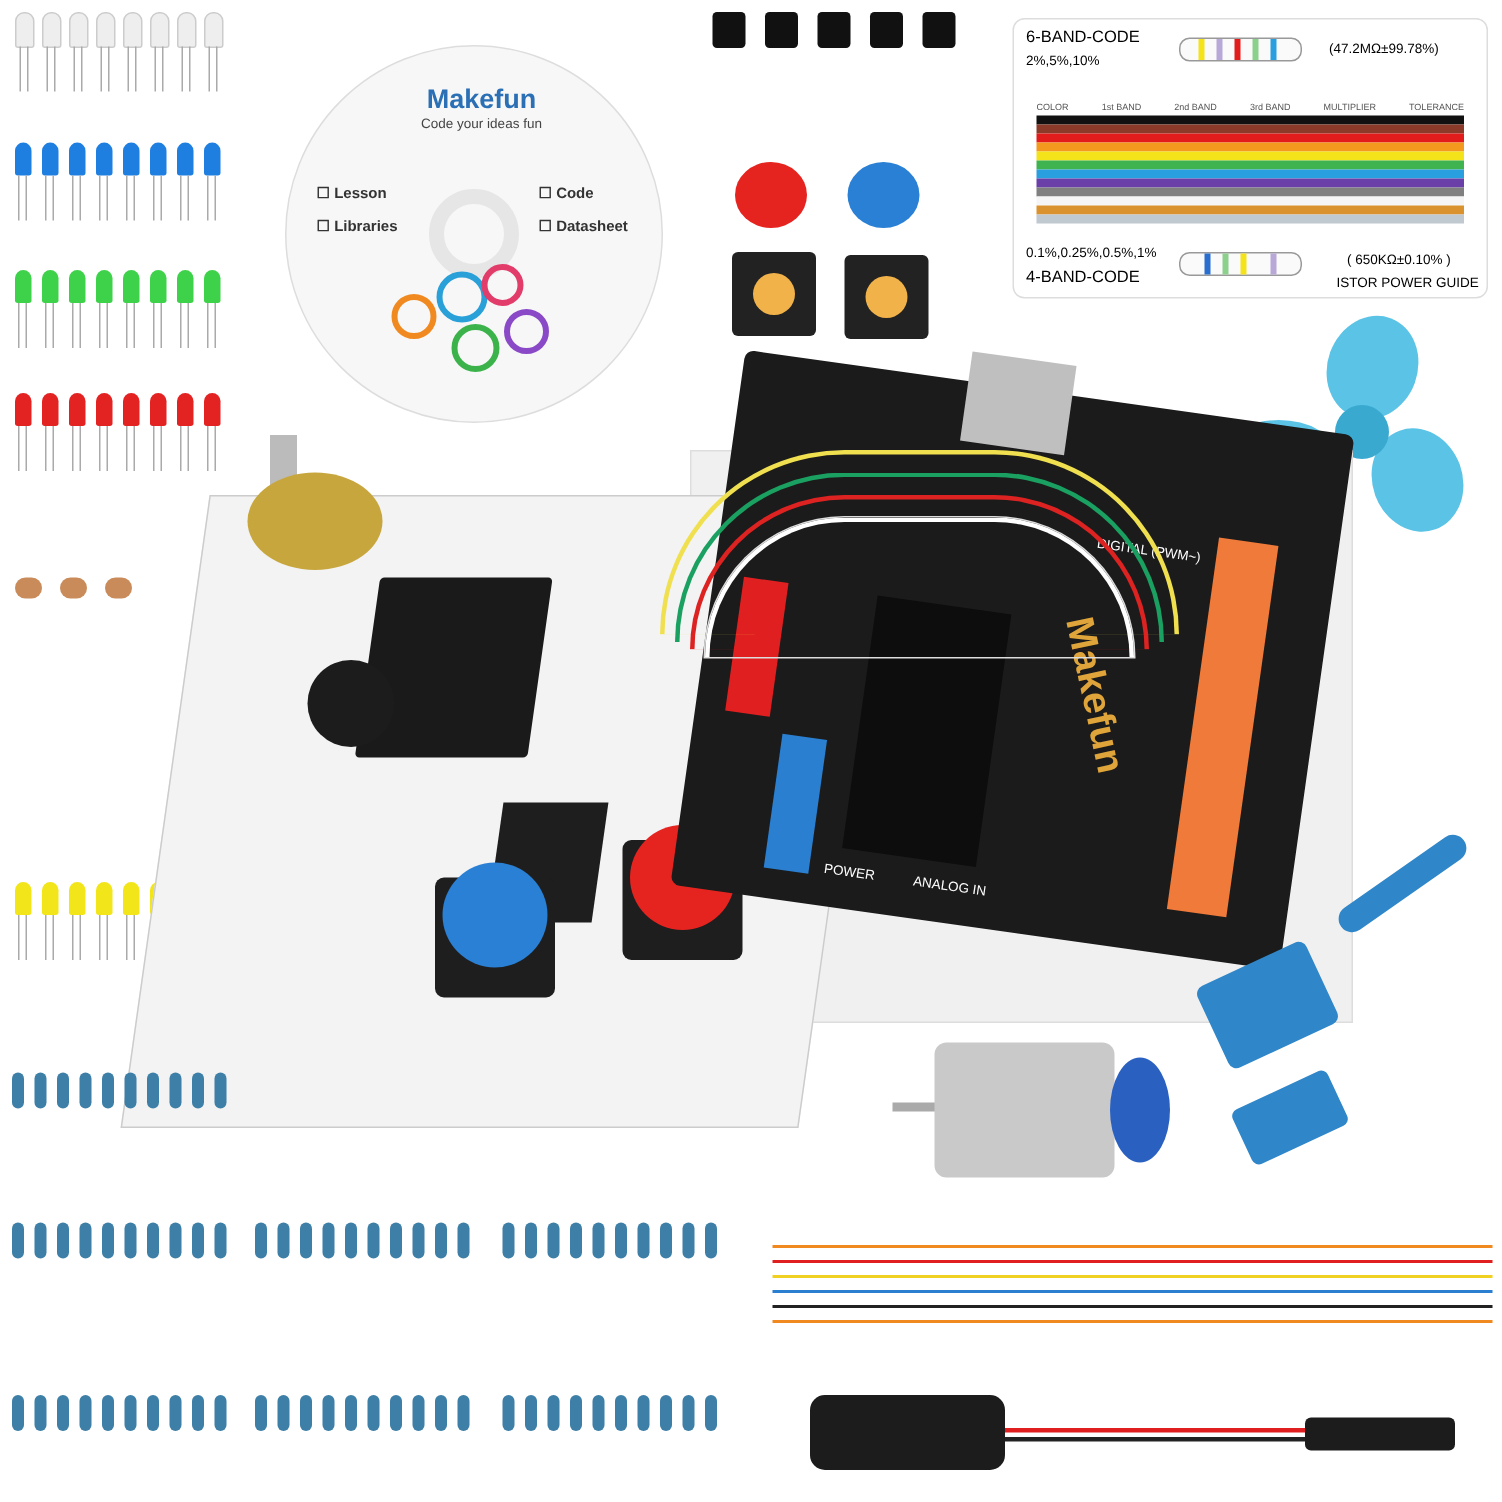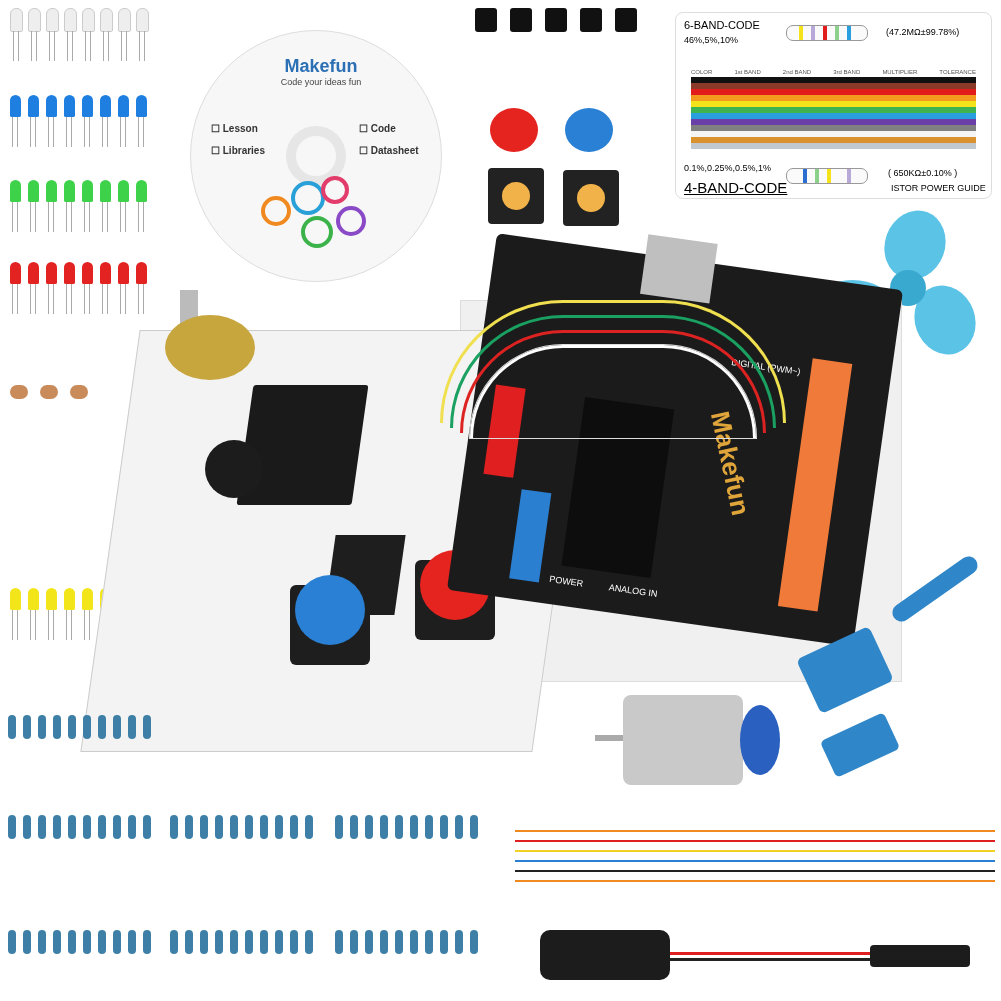--- a/index.html
+++ b/index.html
@@ -119,21 +119,21 @@
 <div class="abs btn-cap" style="left:565px;top:108px;width:48px;height:44px;background:#2a80d5;"></div>
 <div class="abs" style="left:488px;top:168px;width:56px;height:56px;background:#222;border-radius:4px;">
   <div class="abs" style="left:14px;top:14px;width:28px;height:28px;border-radius:50%;background:#f2b24a;"></div>
 </div>
 <div class="abs" style="left:563px;top:170px;width:56px;height:56px;background:#222;border-radius:4px;">
   <div class="abs" style="left:14px;top:14px;width:28px;height:28px;border-radius:50%;background:#f2b24a;"></div>
 </div>
 
 <div class="abs chart">
   <div class="abs" style="left:8px;top:6px;font-size:11px;">6-BAND-CODE</div>
-  <div class="abs" style="left:8px;top:22px;">46%,5%,10%</div>
+  <div class="abs" style="left:8px;top:22px;">2%,5%,10%</div>
   <div class="abs" style="left:210px;top:14px;">(47.2MΩ±99.78%)</div>
   <div class="abs" style="left:110px;top:12px;width:80px;height:14px;border:1px solid #999;border-radius:7px;background:#fafafa;">
     <span class="abs" style="left:12px;top:0;width:4px;height:14px;background:#f4e21a;"></span>
     <span class="abs" style="left:24px;top:0;width:4px;height:14px;background:#b8a8d8;"></span>
     <span class="abs" style="left:36px;top:0;width:4px;height:14px;background:#e21b1b;"></span>
     <span class="abs" style="left:48px;top:0;width:4px;height:14px;background:#8bd08b;"></span>
     <span class="abs" style="left:60px;top:0;width:4px;height:14px;background:#2a9fe0;"></span>
   </div>
   <div class="abs" style="left:15px;top:56px;width:285px;font-size:6px;color:#555;display:flex;justify-content:space-between;">
     <span>COLOR</span>
@@ -151,28 +151,28 @@
     <div style="height:6px;background:#f4e21a;"></div>
     <div style="height:6px;background:#3fb34f;"></div>
     <div style="height:6px;background:#2a9fe0;"></div>
     <div style="height:6px;background:#6a3fa8;"></div>
     <div style="height:6px;background:#808080;"></div>
     <div style="height:6px;background:#f5f5f5;"></div>
     <div style="height:6px;background:#d9922e;"></div>
     <div style="height:6px;background:#c0c8d0;"></div>
   </div>
   <div class="abs" style="left:8px;top:150px;">0.1%,0.25%,0.5%,1%</div>
-  <div class="abs" style="left:8px;top:166px;font-size:15px;text-decoration:underline;">4-BAND-CODE</div>
+  <div class="abs" style="left:8px;top:166px;font-size:11px;">4-BAND-CODE</div>
   <div class="abs" style="left:110px;top:155px;width:80px;height:14px;border:1px solid #999;border-radius:7px;background:#fafafa;">
     <span class="abs" style="left:16px;top:0;width:4px;height:14px;background:#2a6fd0;"></span>
     <span class="abs" style="left:28px;top:0;width:4px;height:14px;background:#8bd08b;"></span>
     <span class="abs" style="left:40px;top:0;width:4px;height:14px;background:#f4e21a;"></span>
     <span class="abs" style="left:60px;top:0;width:4px;height:14px;background:#b8a8d8;"></span>
   </div>
-  <div class="abs" style="left:212px;top:155px;">( 650KΩ±0.10% )</div>
+  <div class="abs" style="left:222px;top:155px;">( 650KΩ±0.10% )</div>
   <div class="abs" style="left:215px;top:170px;">ISTOR POWER GUIDE</div>
 </div>
 
 <div class="abs" style="left:815px;top:210px;width:180px;height:150px;">
   <div class="abs fan-blade" style="left:70px;top:0;width:60px;height:70px;transform:rotate(20deg);"></div>
   <div class="abs fan-blade" style="left:0;top:70px;width:75px;height:45px;"></div>
   <div class="abs fan-blade" style="left:100px;top:75px;width:60px;height:70px;transform:rotate(-20deg);"></div>
   <div class="abs" style="left:75px;top:60px;width:36px;height:36px;border-radius:50%;background:#3aa9d0;"></div>
 </div>
 

